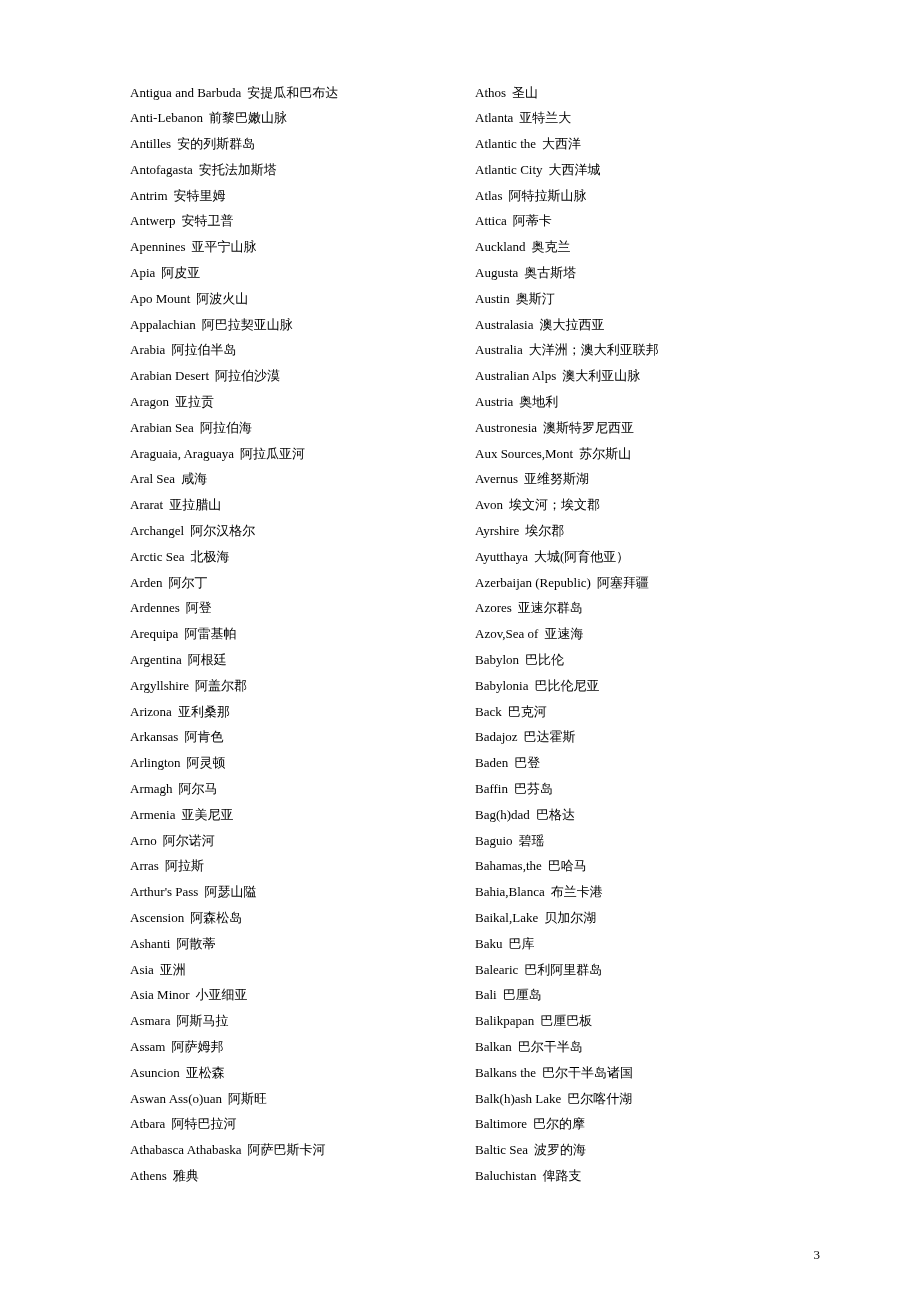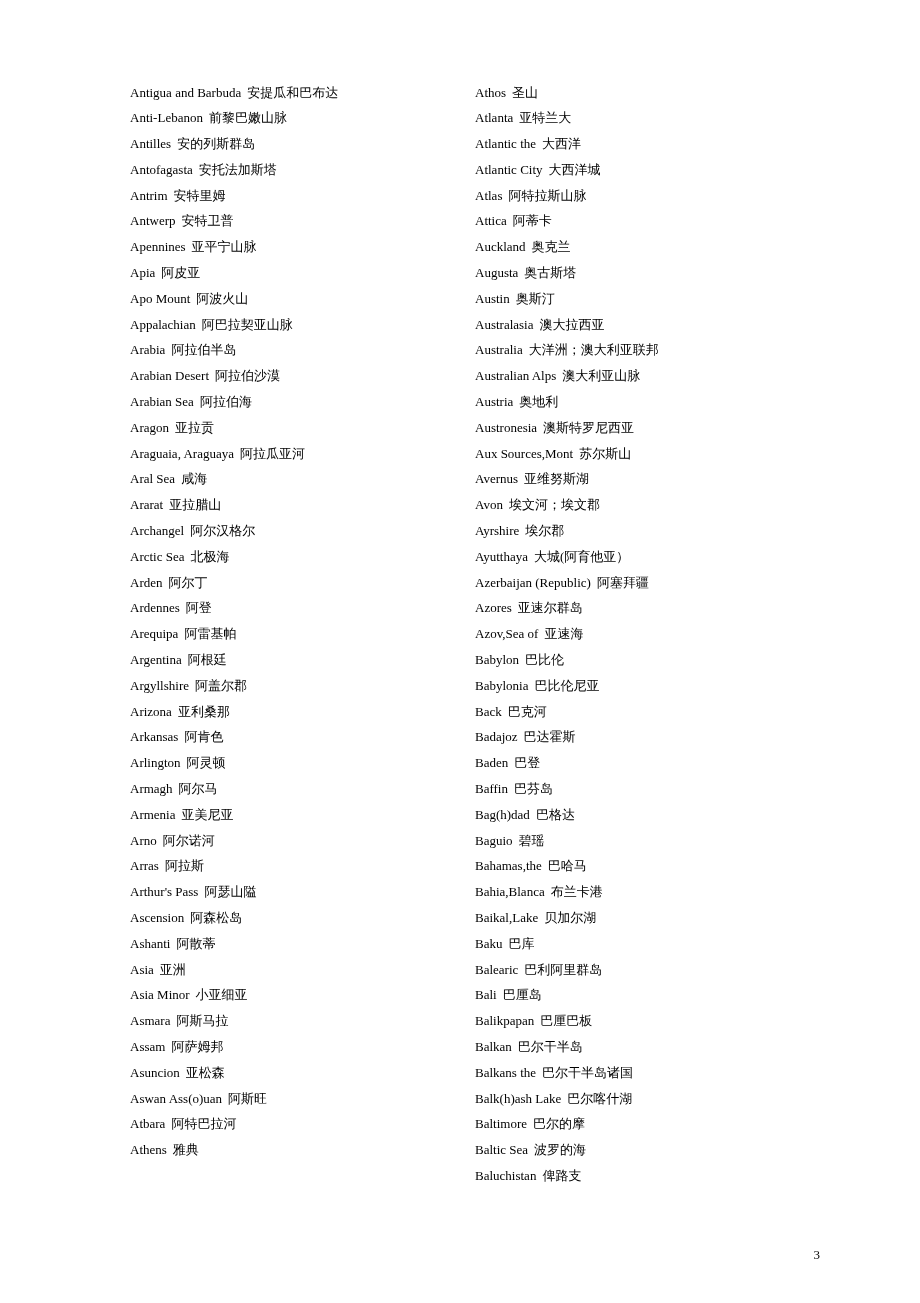--- a/index.html
+++ b/index.html
@@ -101,28 +101,28 @@
       </div>
       <div class="entry">
         <span class="en-text">Arabia</span>
         <span class="cn-text">阿拉伯半岛</span>
       </div>
       <div class="entry">
         <span class="en-text">Arabian Desert</span>
         <span class="cn-text">阿拉伯沙漠</span>
       </div>
       <div class="entry">
+        <span class="en-text">Aragon</span>
+        <span class="cn-text">亚拉贡</span>
+      </div>
+      <div class="entry">
         <span class="en-text">Arabian Sea</span>
         <span class="cn-text">阿拉伯海</span>
       </div>
       <div class="entry">
-        <span class="en-text">Aragon</span>
-        <span class="cn-text">亚拉贡</span>
-      </div>
-      <div class="entry">
         <span class="en-text">Araguaia, Araguaya</span>
         <span class="cn-text">阿拉瓜亚河</span>
       </div>
       <div class="entry">
         <span class="en-text">Aral Sea</span>
         <span class="cn-text">咸海</span>
       </div>
       <div class="entry">
         <span class="en-text">Ararat</span>
         <span class="cn-text">亚拉腊山</span>
@@ -215,20 +215,24 @@
         <span class="en-text">Asuncion</span>
         <span class="cn-text">亚松森</span>
       </div>
       <div class="entry">
         <span class="en-text">Aswan Ass(o)uan</span>
         <span class="cn-text">阿斯旺</span>
       </div>
       <div class="entry">
         <span class="en-text">Atbara</span>
         <span class="cn-text">阿特巴拉河</span>
+      </div>
+      <div class="entry">
+        <span class="en-text">Athabasca Athabaska</span>
+        <span class="cn-text">阿萨巴斯卡河</span>
       </div>
       <div class="entry">
         <span class="en-text">Athens</span>
         <span class="cn-text">雅典</span>
       </div>
     </div>
   <div class="column" id="right-col">
       <div class="entry">
         <span class="en-text">Athos</span>
         <span class="cn-text">圣山</span>

